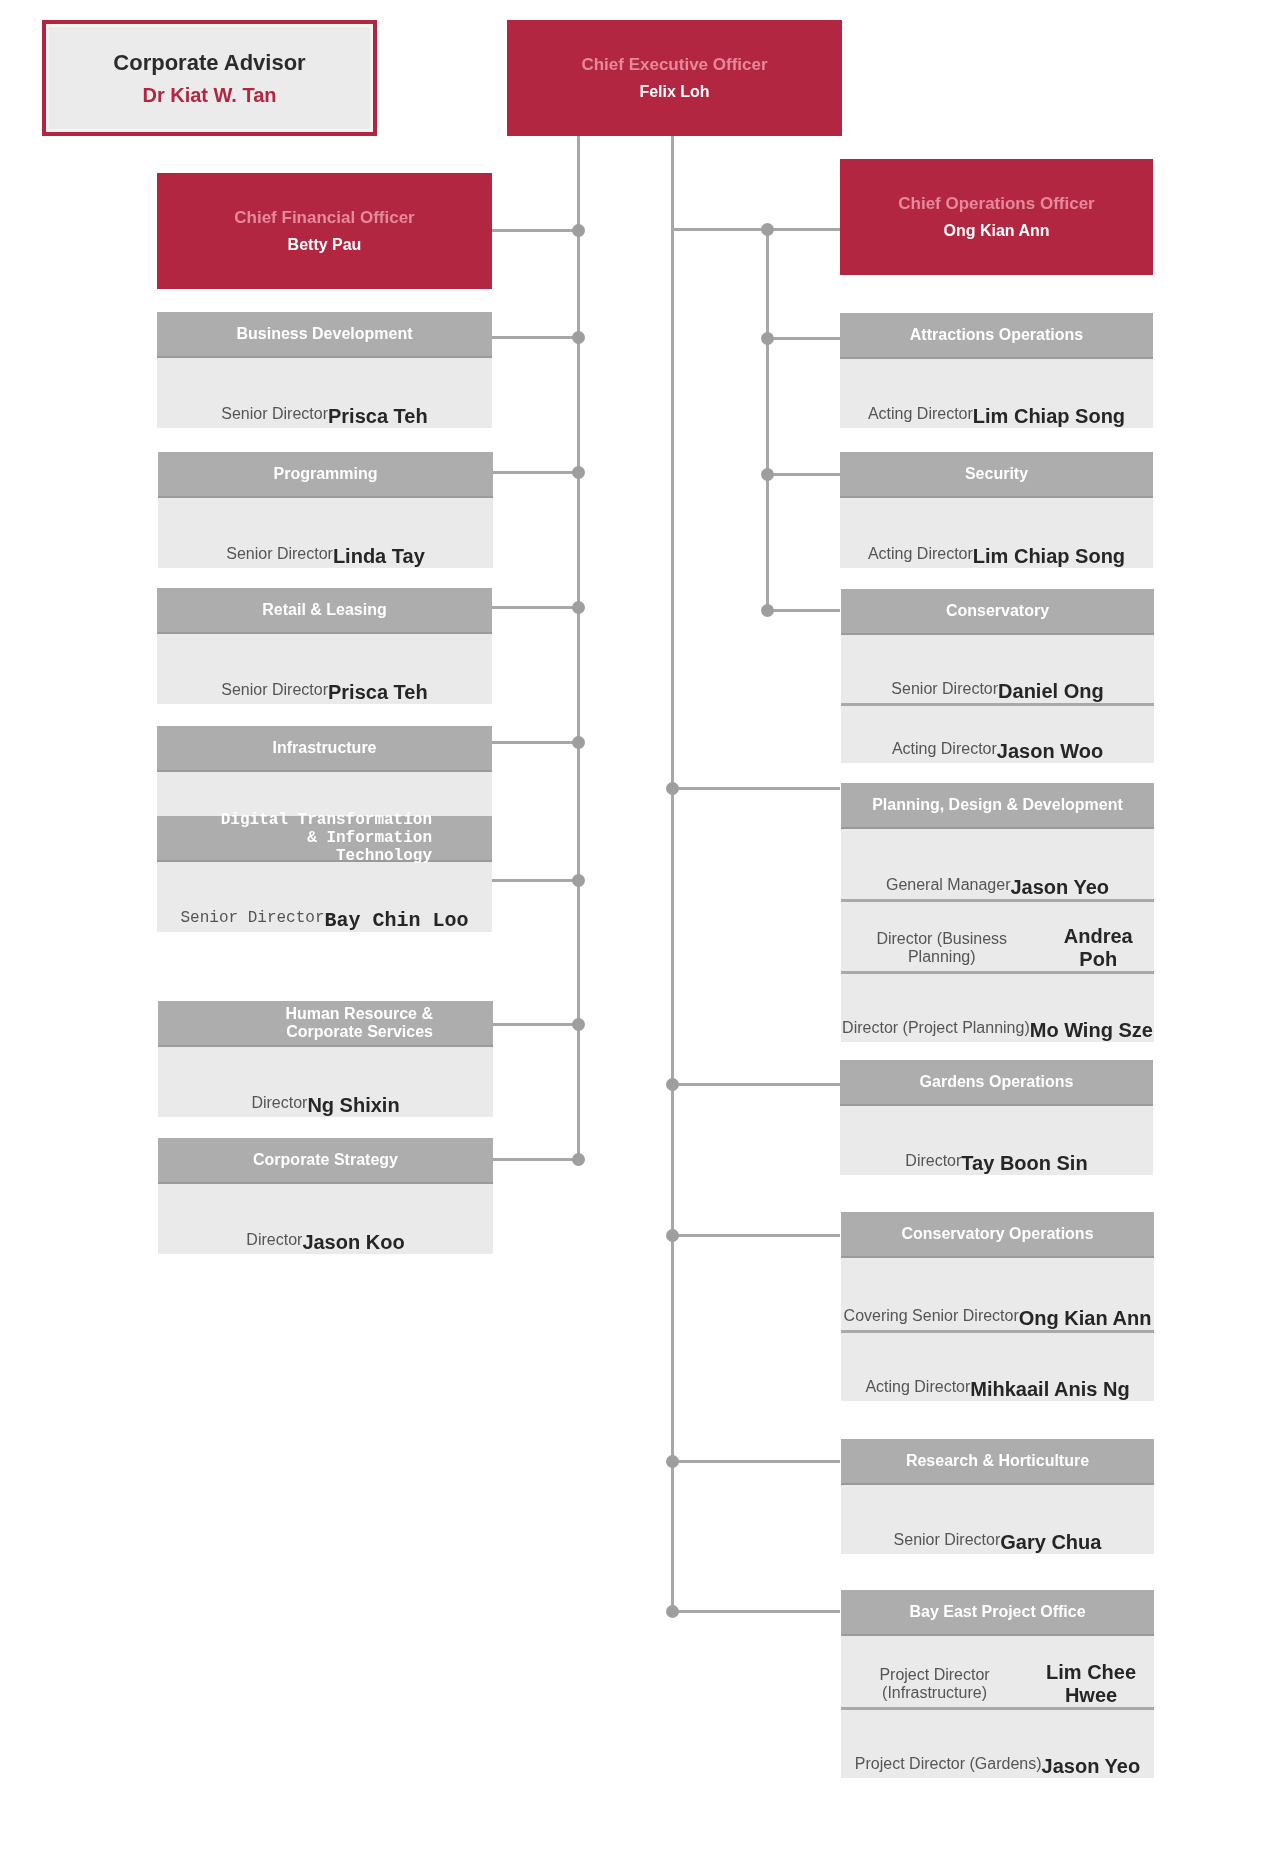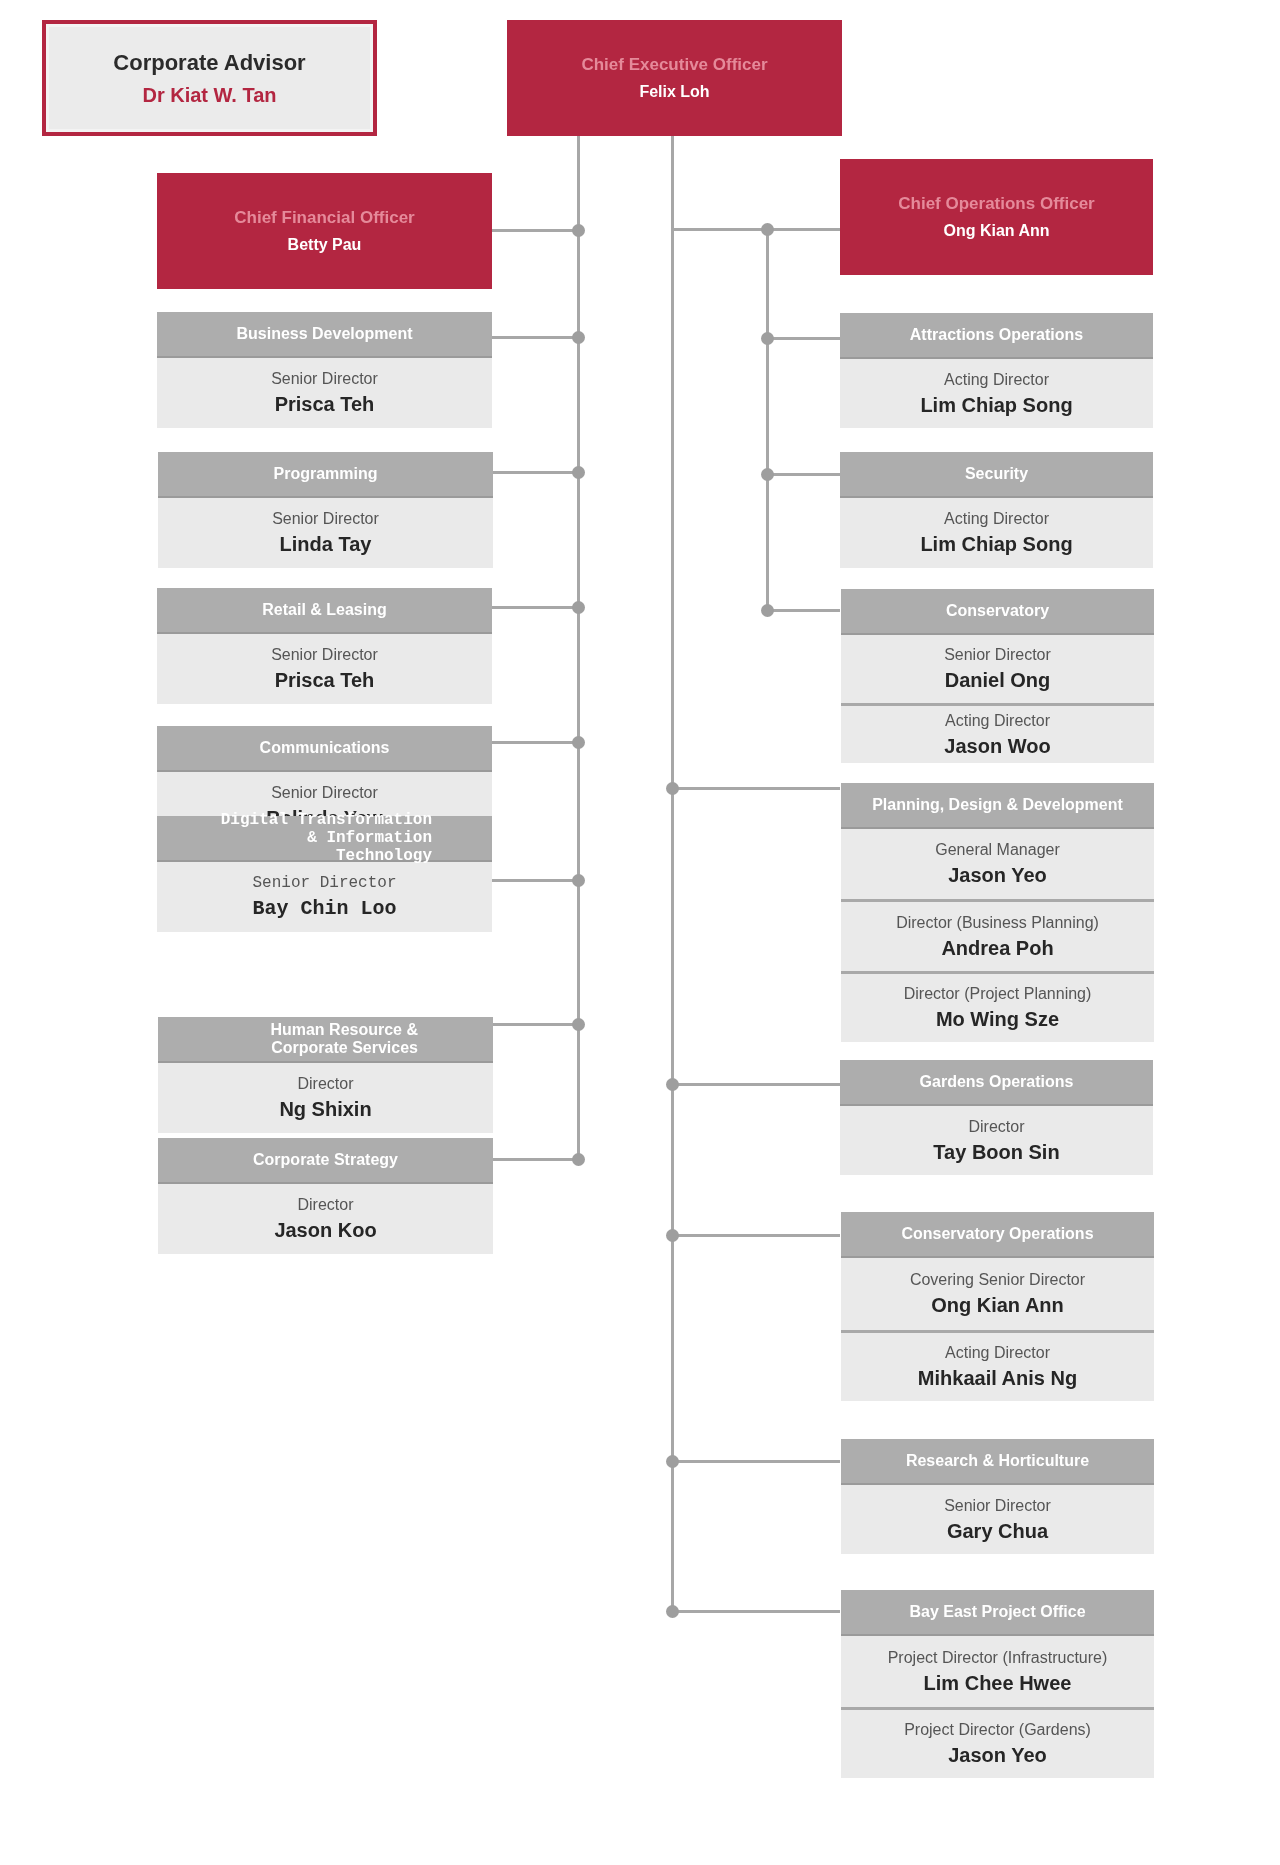--- a/index.html
+++ b/index.html
@@ -16,21 +16,21 @@
   .advisor { position: absolute; background: #ebebeb; border: 4px solid #b32641;
              box-shadow: inset 0 0 0 3px #f3f3f3; box-sizing: border-box;
              display: flex; flex-direction: column; align-items: center; justify-content: center; }
   .advisor .role { color: #2b2b2b; font-size: 22px; font-weight: bold; margin-bottom: 8px; }
   .advisor .name { color: #b32641; font-size: 20px; font-weight: bold; }
 
   .dept { position: absolute; box-sizing: border-box; }
   .dept .hdr { background: #adadad; color: #ffffff; font-weight: bold; font-size: 16px;
                height: 46px; display: flex; align-items: center; justify-content: center;
                text-align: right; line-height: 18px; border-bottom: 2px solid #9a9a9a; box-sizing: border-box; }
-  .dept .sec { background: #eaeaea; display: flex; flex-direction: column; align-items: center;
+  .dept .sec { background: #eaeaea; display: flex; flex-direction: row; align-items: flex-end;
                justify-content: center; text-align: center; box-sizing: border-box; }
   .dept .sec + .sec { border-top: 3px solid #a9a9a9; }
   .dept .title { color: #555555; font-size: 16px; margin-bottom: 5px; }
   .dept .person { color: #262626; font-size: 20px; font-weight: bold; }
 </style>
 </head>
 <body>
 
 <div>
 
@@ -117,37 +117,37 @@
 
 <div class="dept" style="left:157px; top:588px; width:335px;">
   <div class="hdr">Retail &amp; Leasing</div>
   <div class="sec" style="height:70px;">
     <div class="title">Senior Director</div>
     <div class="person">Prisca Teh</div>
   </div>
 </div>
 
 <div class="dept" style="left:157px; top:726px; width:335px;">
-  <div class="hdr">Communications</div>
+  <div class="hdr">Infrastructure</div>
   <div class="sec" style="height:70px;">
     <div class="title">Senior Director</div>
     <div class="person">Belinda Yew</div>
   </div>
 </div>
 
 <div class="dept" style="left:157px; top:816px; width:335px;font-family:Liberation Mono, monospace;">
   <div class="hdr" style="padding:0 60px;">Digital Transformation &amp; Information Technology</div>
   <div class="sec" style="height:70px;">
     <div class="title">Senior Director</div>
     <div class="person">Bay Chin Loo</div>
   </div>
 </div>
 
 <div class="dept" style="left:158px; top:1001px; width:335px;">
-  <div class="hdr" style="padding:0 75px;margin-top:16px;">Human Resource &amp; Corporate Services</div>
+  <div class="hdr" style="padding:0 60px;">Human Resource &amp; Corporate Services</div>
   <div class="sec" style="height:70px;">
     <div class="title">Director</div>
     <div class="person">Ng Shixin</div>
   </div>
 </div>
 
 <div class="dept" style="left:158px; top:1138px; width:335px;">
   <div class="hdr">Corporate Strategy</div>
   <div class="sec" style="height:70px;">
     <div class="title">Director</div>

